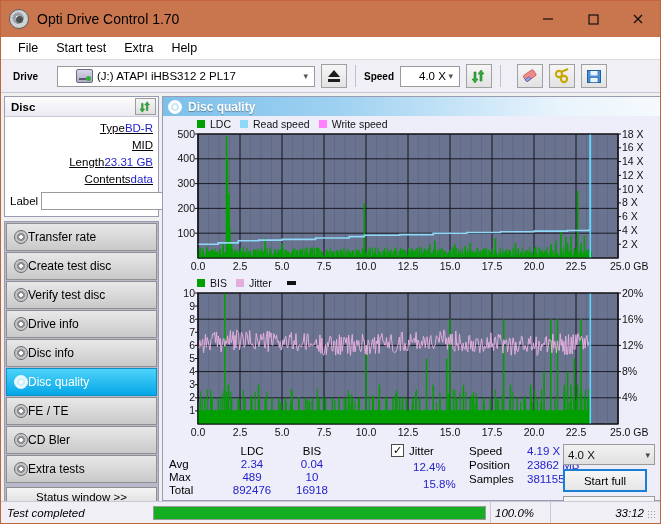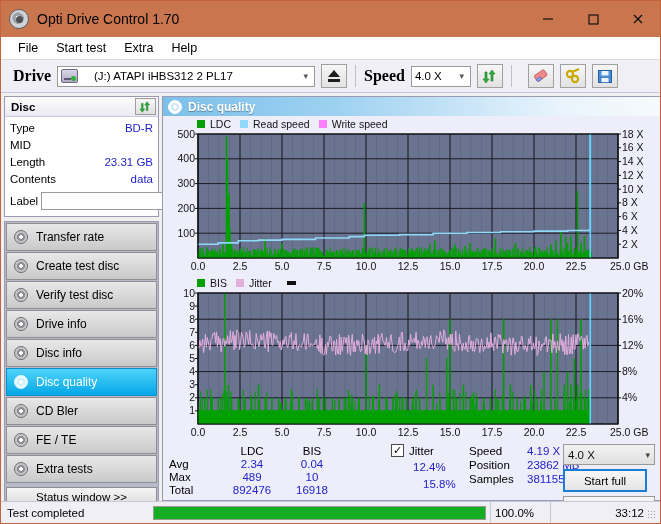--- a/index.html
+++ b/index.html
@@ -73,30 +73,29 @@
     height: 34px;
     background: #f0eff6;
     border-top: 1px solid #dcdcdc;
     border-bottom: 1px solid #c6c6d8;
     display: flex;
     align-items: center;
     padding: 0 6px;
     gap: 6px;
     position: relative;
   }
-  .tb-label { font-size: 16px; font-weight: bold; color: #000; font-family: Liberation Serif, serif; }
+  .tb-label { font-size: 10px; font-weight: bold; color: #000; }
   .combo {
     height: 21px;
     background: #fff;
     border: 1px solid #9a9a9a;
     display: flex; align-items: center;
     font-size: 11.5px;
-    padding: 0 2px 0 3px;
+    padding: 0 2px 0 18px;
     position: relative;
-    gap: 12px;
   }
   .combo .caret {
     margin-left: auto; margin-right: 4px;
     color: #555; font-size: 9px;
   }
   .drive-combo { width: 258px; }
   .drive-icon {
     width: 17px; height: 14px; margin-right: 4px;
     position: relative; flex: 0 0 auto;
     background: linear-gradient(#d8d5e6, #b0abc6);
@@ -149,21 +148,21 @@
     position: relative;
   }
   .disc-head .refresh {
     position: absolute; right: 2px; top: 1px;
     width: 21px; height: 17px;
     background: linear-gradient(#f6f6f6,#dfdfdf);
     border: 1px solid #9d9d9d;
     display:flex;align-items:center;justify-content:center;
   }
   .disc-body { padding: 3px 5px 5px 5px; font-size: 11.5px; }
-  .disc-row { display: flex; justify-content: space-between; line-height: 17px; }
+  .disc-row { display: flex; justify-content: flex-end; line-height: 17px; text-decoration: underline; }
   .disc-row .k { color: #000; }
   .disc-row .v { color: #2222cc; }
   .label-row { display:flex; align-items:center; margin-top:3px; gap:3px;}
   .label-row .k { color:#000; font-size: 11.5px; width: 38px;}
   .label-input {
     flex: 1; height: 18px;
     border: 1px solid #9a9a9a; background:#fff;
   }
   .label-btn {
     width: 20px; height: 20px;
@@ -184,21 +183,21 @@
     padding: 1px;
     flex: 1;
     display: flex; flex-direction: column;
   }
   .nav-item {
     height: 28px;
     margin-bottom: 1px;
     background: linear-gradient(#e8e8e8,#c9c9c9);
     border: 1px solid #8f8f8f;
     display: flex; align-items: center;
-    padding-left: 7px; gap: 8px;
+    padding-left: 7px; 
     font-size: 12px; color: #000;
   }
   .nav-item.active {
     background: linear-gradient(#4fd3fb,#05a7e6);
     border-color: #0b8fc7;
     color: #fff;
   }
   .nav-icon {
     width: 14px; height: 14px; border-radius: 50%;
     background: radial-gradient(circle at 50% 50%, #fbfbfb 0 20%, #8f8f93 21% 48%, #c6c6ca 49% 78%, #6e6e72 79% 100%);
@@ -305,21 +304,21 @@
     font-size: 11.5px; color:#000;
   }
 
   
   .statusbar {
     position:absolute; left:0; bottom:0;
     width: 659px; height: 22px;
     background: #f0eff6;
     border-top: 1px solid #c8c8d6;
     display:flex; align-items:center;
-    font-size: 11.5px; color:#000;
+    font-size: 11.5px; color:#000;font-style:italic;
   }
   .sb-text { width: 148px; padding-left: 6px; }
   .sb-prog {
     flex: 1; height: 14px; margin: 0 4px;
     background: #fff; border: 1px solid #9a9a9a;
     position: relative; overflow:hidden;
   }
   .sb-prog .fill { position:absolute; left:0; top:0; bottom:0; background:#15ae23; }
   .sb-pct { width: 60px; padding-left: 4px; border-left:1px solid #c8c8d6; height:22px; display:flex;align-items:center;}
   .sb-time { width: 110px; text-align:right; padding-right: 16px; border-left:1px solid #c8c8d6; height:22px; display:flex;align-items:center;justify-content:flex-end;}
@@ -472,25 +471,25 @@
         <div class="nav-item">
           <span class="nav-icon"></span>
           <span>Disc info</span>
         </div>
         <div class="nav-item active">
           <span class="nav-icon"></span>
           <span>Disc quality</span>
         </div>
         <div class="nav-item">
           <span class="nav-icon"></span>
-          <span>CD Bler</span>
+          <span>FE / TE</span>
         </div>
         <div class="nav-item">
           <span class="nav-icon"></span>
-          <span>FE / TE</span>
+          <span>CD Bler</span>
         </div>
         <div class="nav-item">
           <span class="nav-icon"></span>
           <span>Extra tests</span>
         </div>
         <div class="nav-spacer"></div>
         <div class="status-btn">Status window &gt;&gt;</div>
       </div>
     </div>
 

